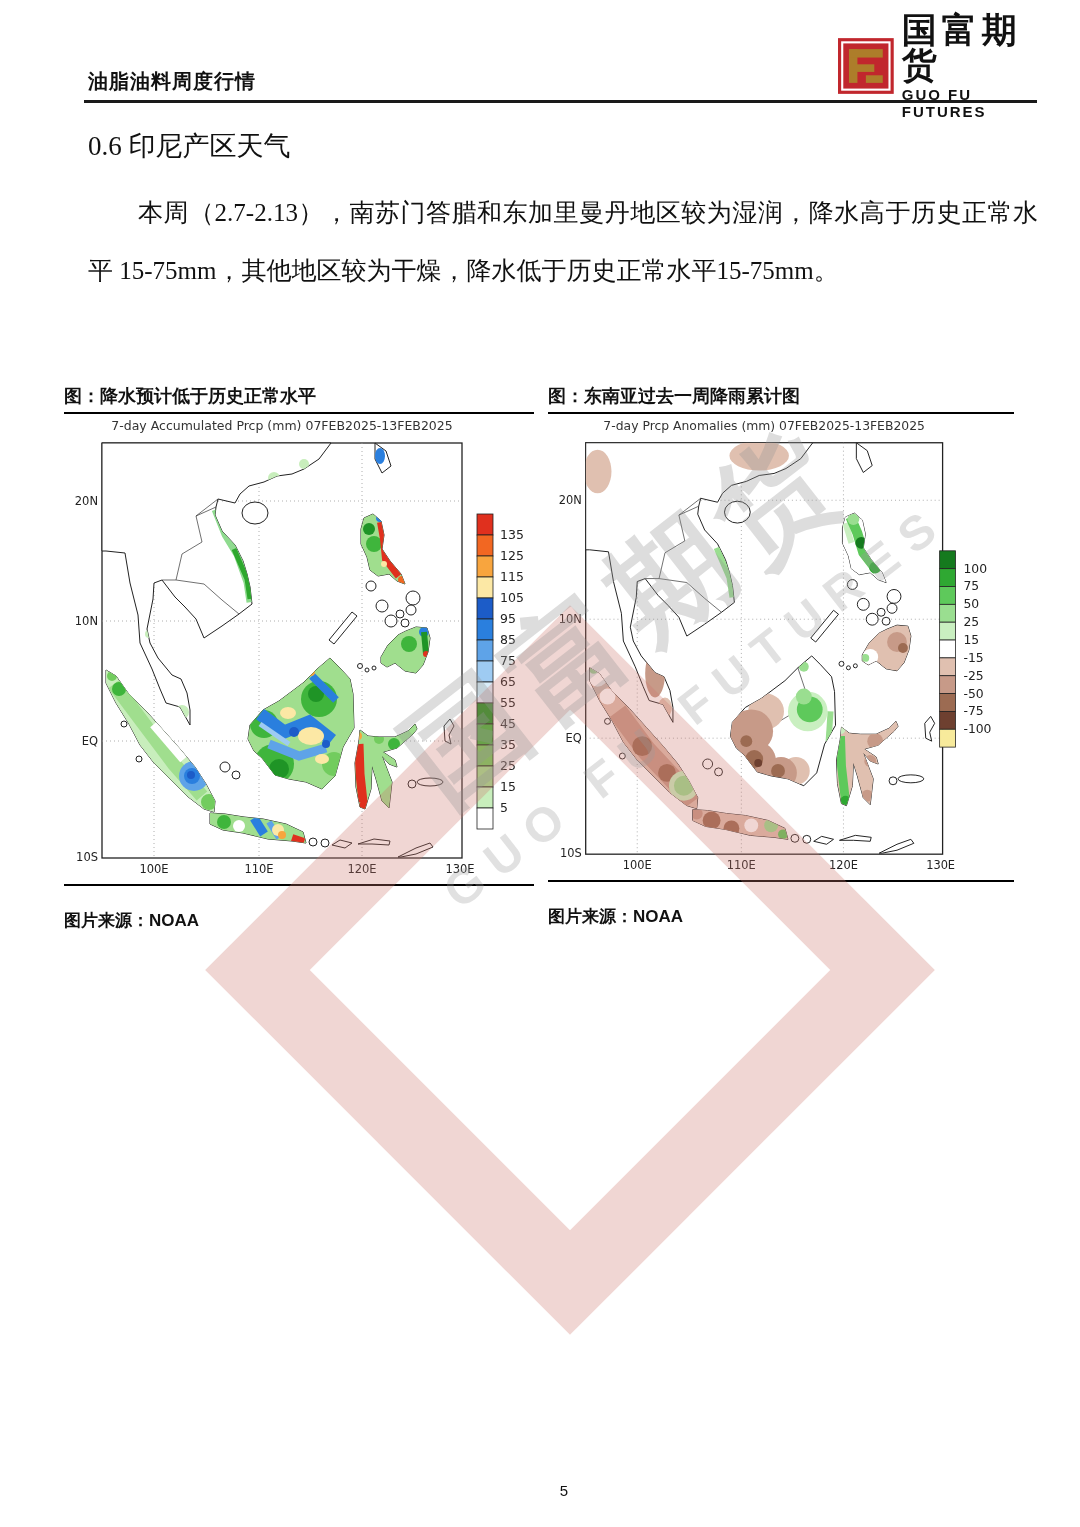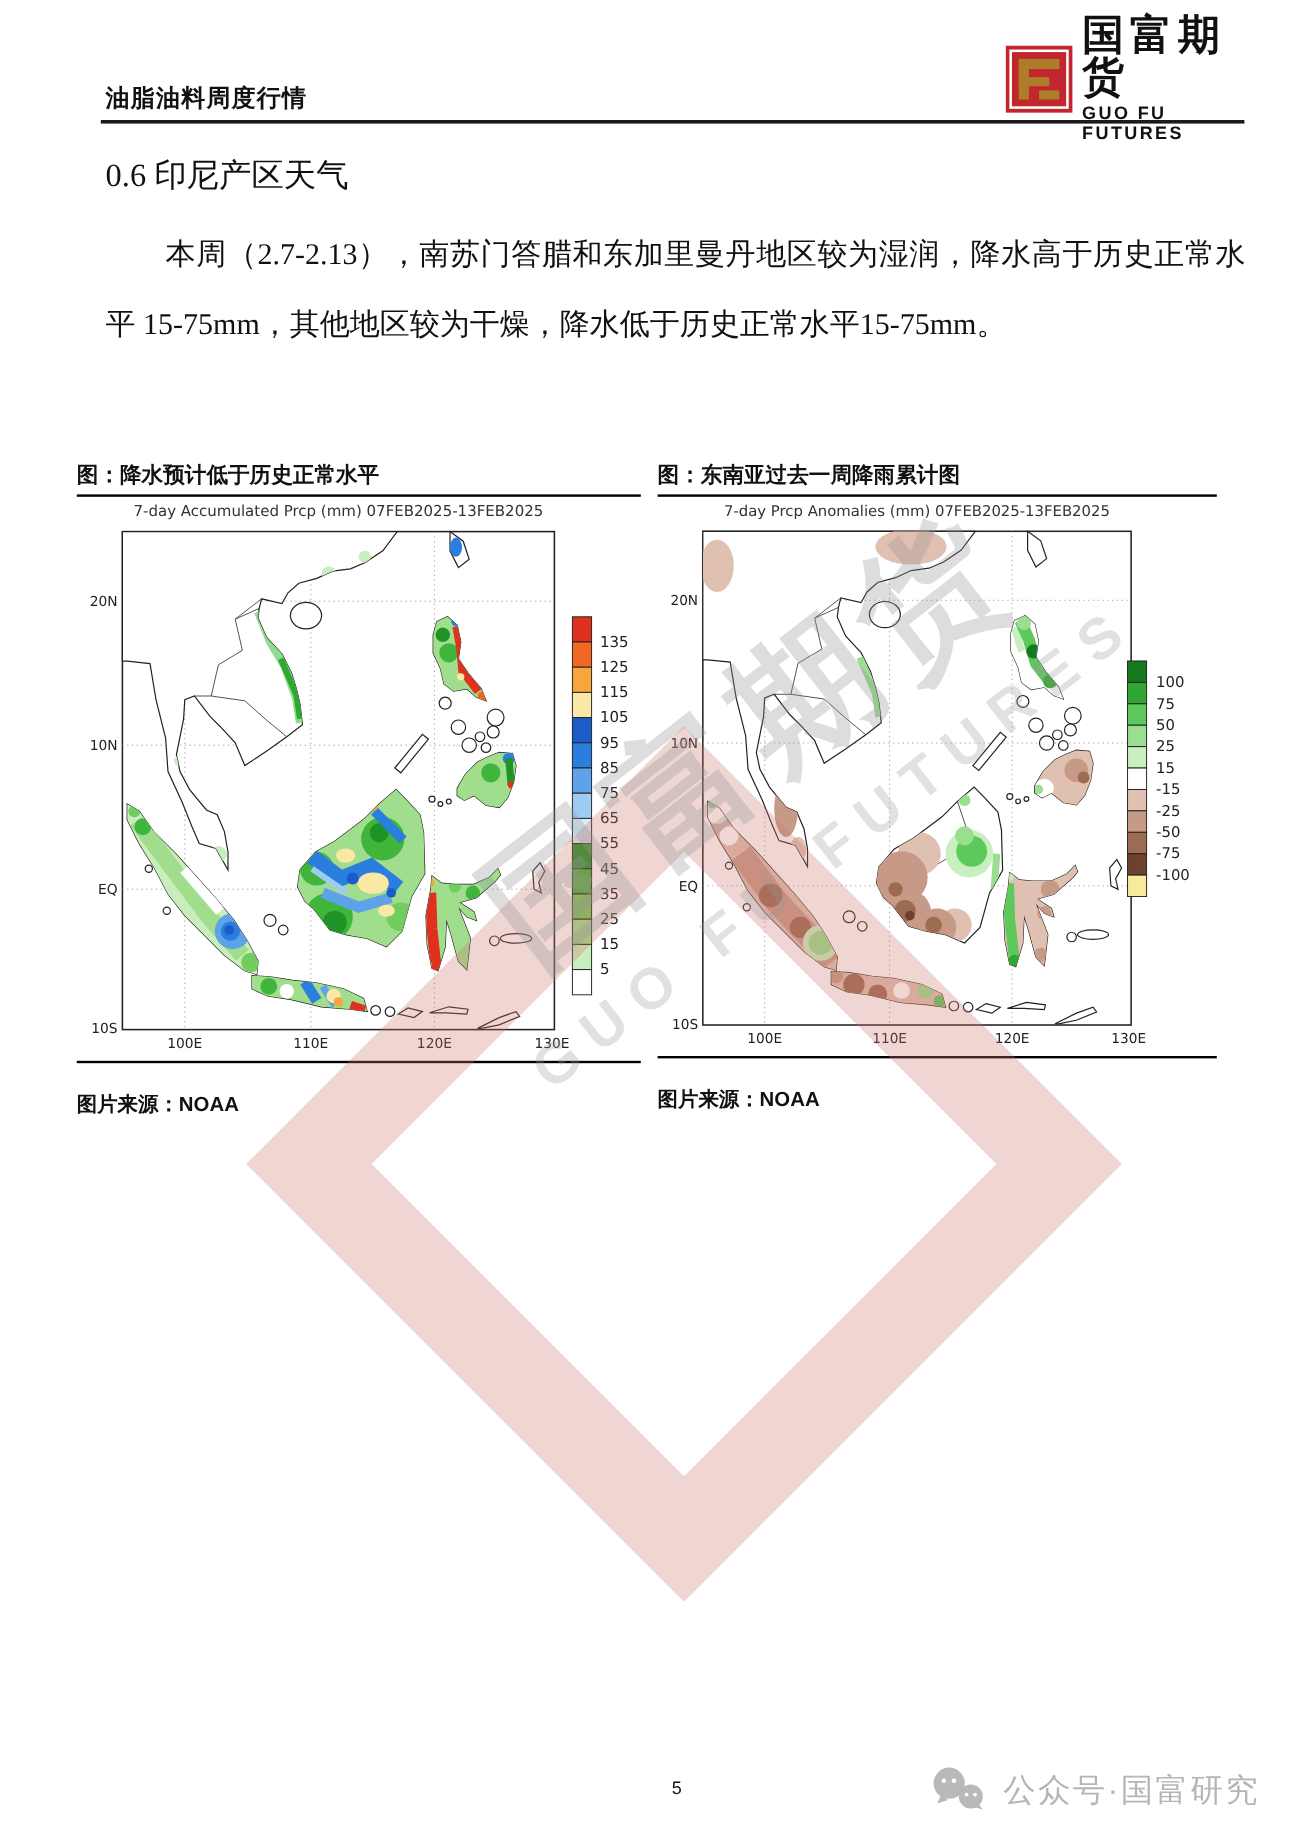--- a/index.html
+++ b/index.html
@@ -451,27 +451,14 @@
   <div class="abs wm" style="left:0;top:0;width:1080px;height:1527px;">
     <div class="wm-diamond"></div>
     <div class="wm-text">
       <div class="wm-cn">国富期货</div>
       <div class="wm-en">GUO FU FUTURES</div>
     </div>
   </div>
 
 
   <div class="abs page-num">5</div>
-  <div class="abs wechat">
-    <svg width="48" height="40" viewBox="0 0 48 40">
-      <circle cx="15" cy="14" r="13" fill="#b9b9b9"></circle>
-      <polygon points="8,24 14,28 5,31" fill="#b9b9b9"></polygon>
-      <circle cx="10.5" cy="12" r="1.9" fill="#fff"></circle>
-      <circle cx="19" cy="12" r="1.9" fill="#fff"></circle>
-      <circle cx="33" cy="25" r="10" fill="#b9b9b9"></circle>
-      <polygon points="40,32 43,36 36,34" fill="#b9b9b9"></polygon>
-      <circle cx="29.5" cy="23.5" r="1.6" fill="#fff"></circle>
-      <circle cx="36.5" cy="23.5" r="1.6" fill="#fff"></circle>
-    </svg>
-    <span class="wechat-text">公众号·国富研究</span>
-  </div>
 
 </div>
 
 </body></html>

